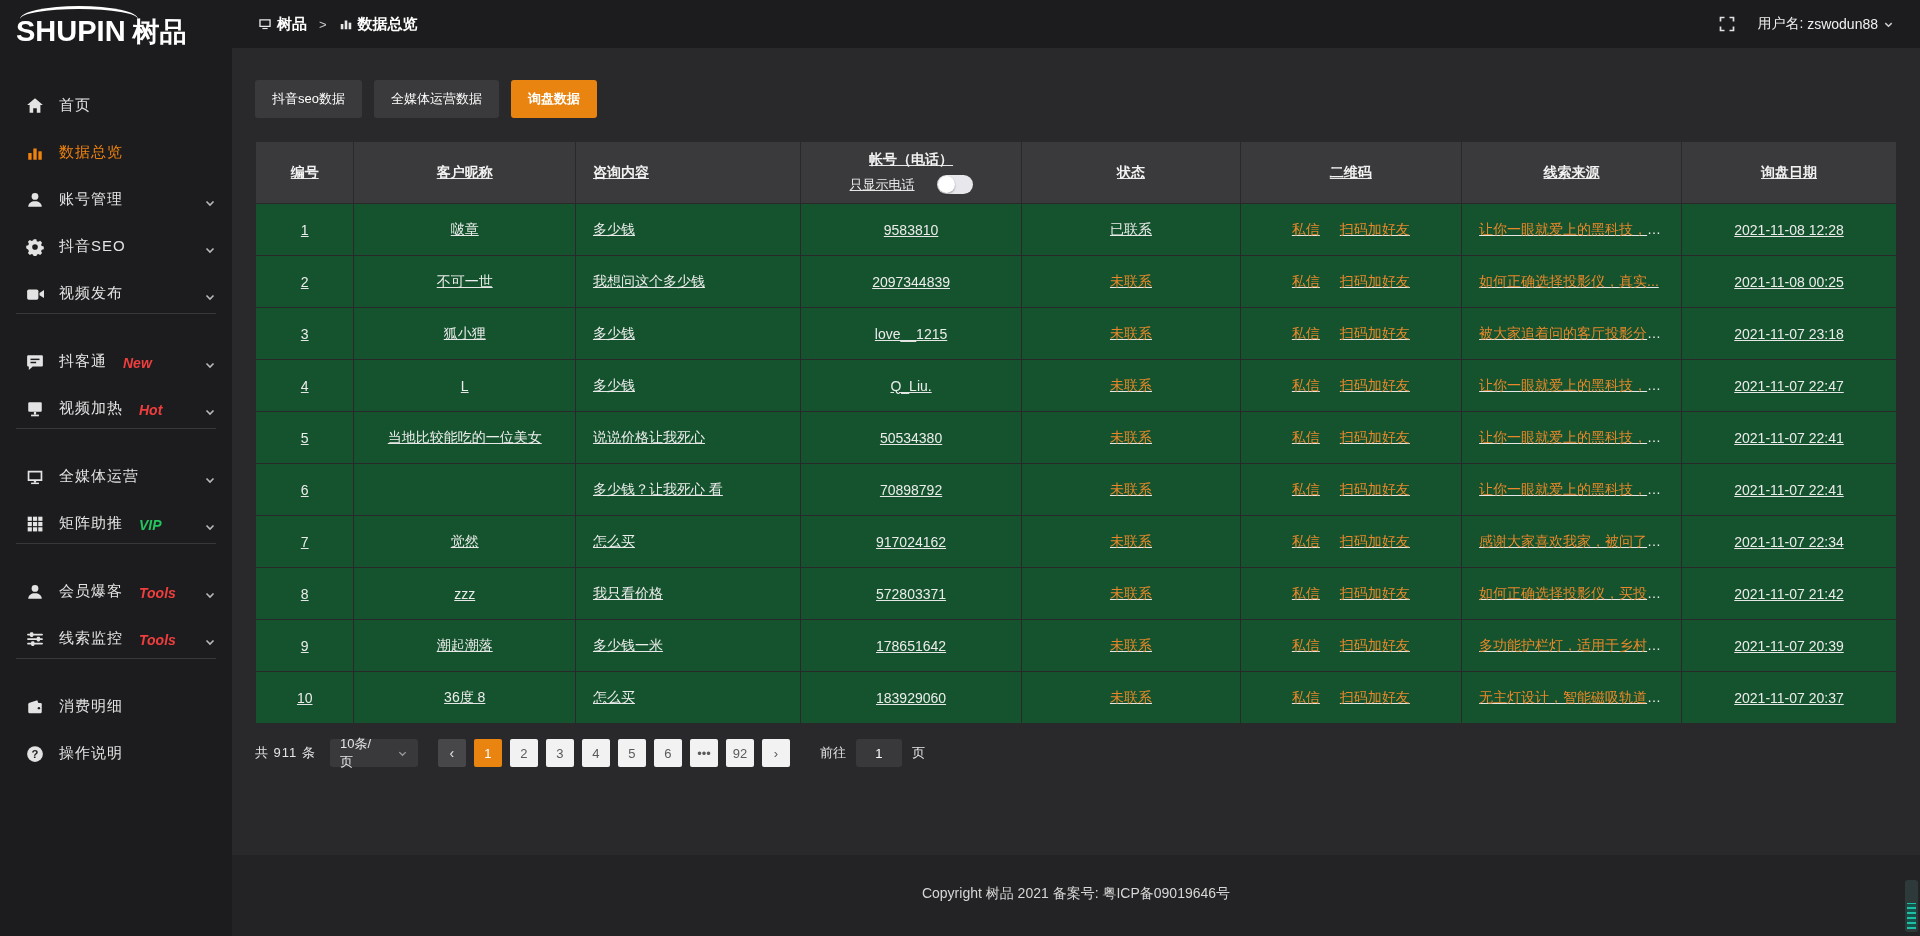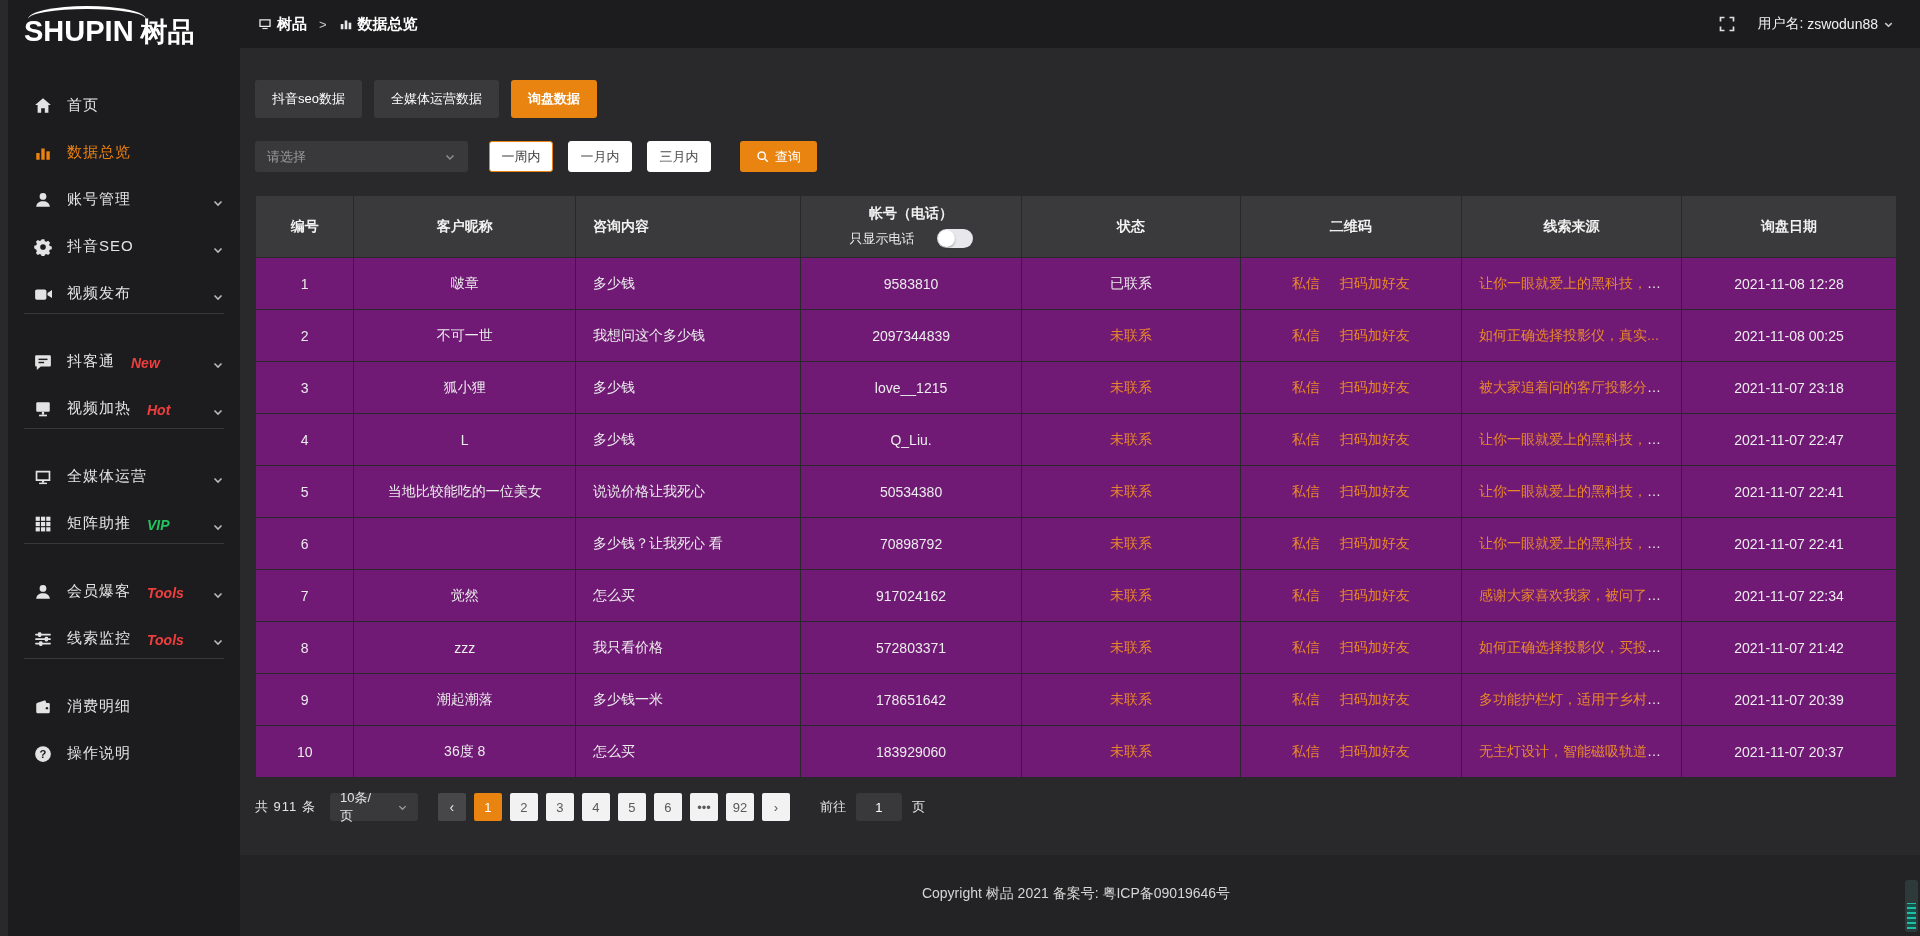--- a/index.html
+++ b/index.html
@@ -5,21 +5,21 @@
   * { margin:0; padding:0; box-sizing:border-box; }
   html,body { width:1920px; height:936px; overflow:hidden; }
   body {
     background:#29292b;
     font-family:"Liberation Sans", sans-serif;
     color:#e6e6e6;
     position:relative;
   }
   
   .sidebar {
-    position:absolute; left:8px; top:0; width:232px; height:936px;
+    position:absolute; left:0; top:0; width:232px; height:936px;
     background:#1c1c1e; z-index:5;
   }
   .logo { position:relative; height:62px; padding:14px 0 0 16px; white-space:nowrap; }
   .logo-arc {
     position:absolute; left:20px; top:6px; width:118px; height:13px;
     border-top:3px solid #fff; border-radius:50% 50% 0 0 / 100% 100% 0 0;
   }
   .logo-en { font-size:29px; font-weight:bold; letter-spacing:0px; color:#fff; }
   .logo-cn { font-size:27px; font-weight:bold; color:#fff; margin-left:7px; }
   .side-menu { padding-top:6px; }
@@ -74,21 +74,21 @@
     font-size:13px; border-radius:3px; margin-right:15px; cursor:pointer; font-family:inherit;
   }
   .range-btn.active { border:1px solid #e98410; color:#3c3c3c; }
   .search-btn {
     margin-left:14px; height:31px; padding:0 16px; background:#e98410; color:#fff;
     border:none; border-radius:3px; font-size:13px; cursor:pointer;
     display:inline-flex; align-items:center; gap:6px; font-family:inherit;
   }
   .search-btn svg { width:13px; height:13px; stroke:currentColor; fill:none; stroke-width:1.8; }
   
-  table { width:100%; border-collapse:collapse; table-layout:fixed; background:#701a75; }
+  table { width:100%; border-collapse:collapse; table-layout:fixed; background:#14532d;text-decoration:underline; }
   th {
     background:#3a3a3c; height:62px; font-size:14px; font-weight:bold; color:#f2f2f2;
     border:1px solid #29292b; text-align:center;
   }
   td {
     height:52px; font-size:14px; color:#ececec;
     border:1px solid #29292b; text-align:center; overflow:hidden; white-space:nowrap;
   }
   th.al, td.al { text-align:left; padding-left:17px; padding-right:10px; }
   .toggle-line { display:flex; align-items:center; justify-content:center; gap:22px; margin-top:6px; font-size:13px; font-weight:normal; color:#ececec; }
@@ -390,40 +390,20 @@
 </div>
 
 <div class="main">
 
   <div class="tabs" id="tabs">
       <button class="tab">抖音seo数据</button>
       <button class="tab">全媒体运营数据</button>
       <button class="tab active">询盘数据</button>
     </div>
 
-  <div class="filters">
-    <div class="f-select">
-      <span>请选择</span>
-      <span class="chev">
-        <svg viewBox="0 0 12 12">
-            <path d="M2.5 4.5L6 8l3.5-3.5"></path>
-          </svg>
-      </span>
-    </div>
-    <span id="range-btns"><button class="range-btn active">一周内</button><button class="range-btn">一月内</button><button class="range-btn">三月内</button></span>
-    <button class="search-btn">
-      <span style="display:inline-flex">
-        <svg viewBox="0 0 16 16">
-            <circle cx="7" cy="7" r="4.5"></circle>
-            <path d="M10.5 10.5L14.5 14.5"></path>
-          </svg>
-      </span>
-      <span>查询</span>
-    </button>
-  </div>
 
   <table>
     <colgroup>
       <col style="width:6%">
         <col style="width:13.5%">
         <col style="width:13.7%">
         <col style="width:13.5%">
       <col style="width:13.3%">
         <col style="width:13.5%">
         <col style="width:13.4%">

